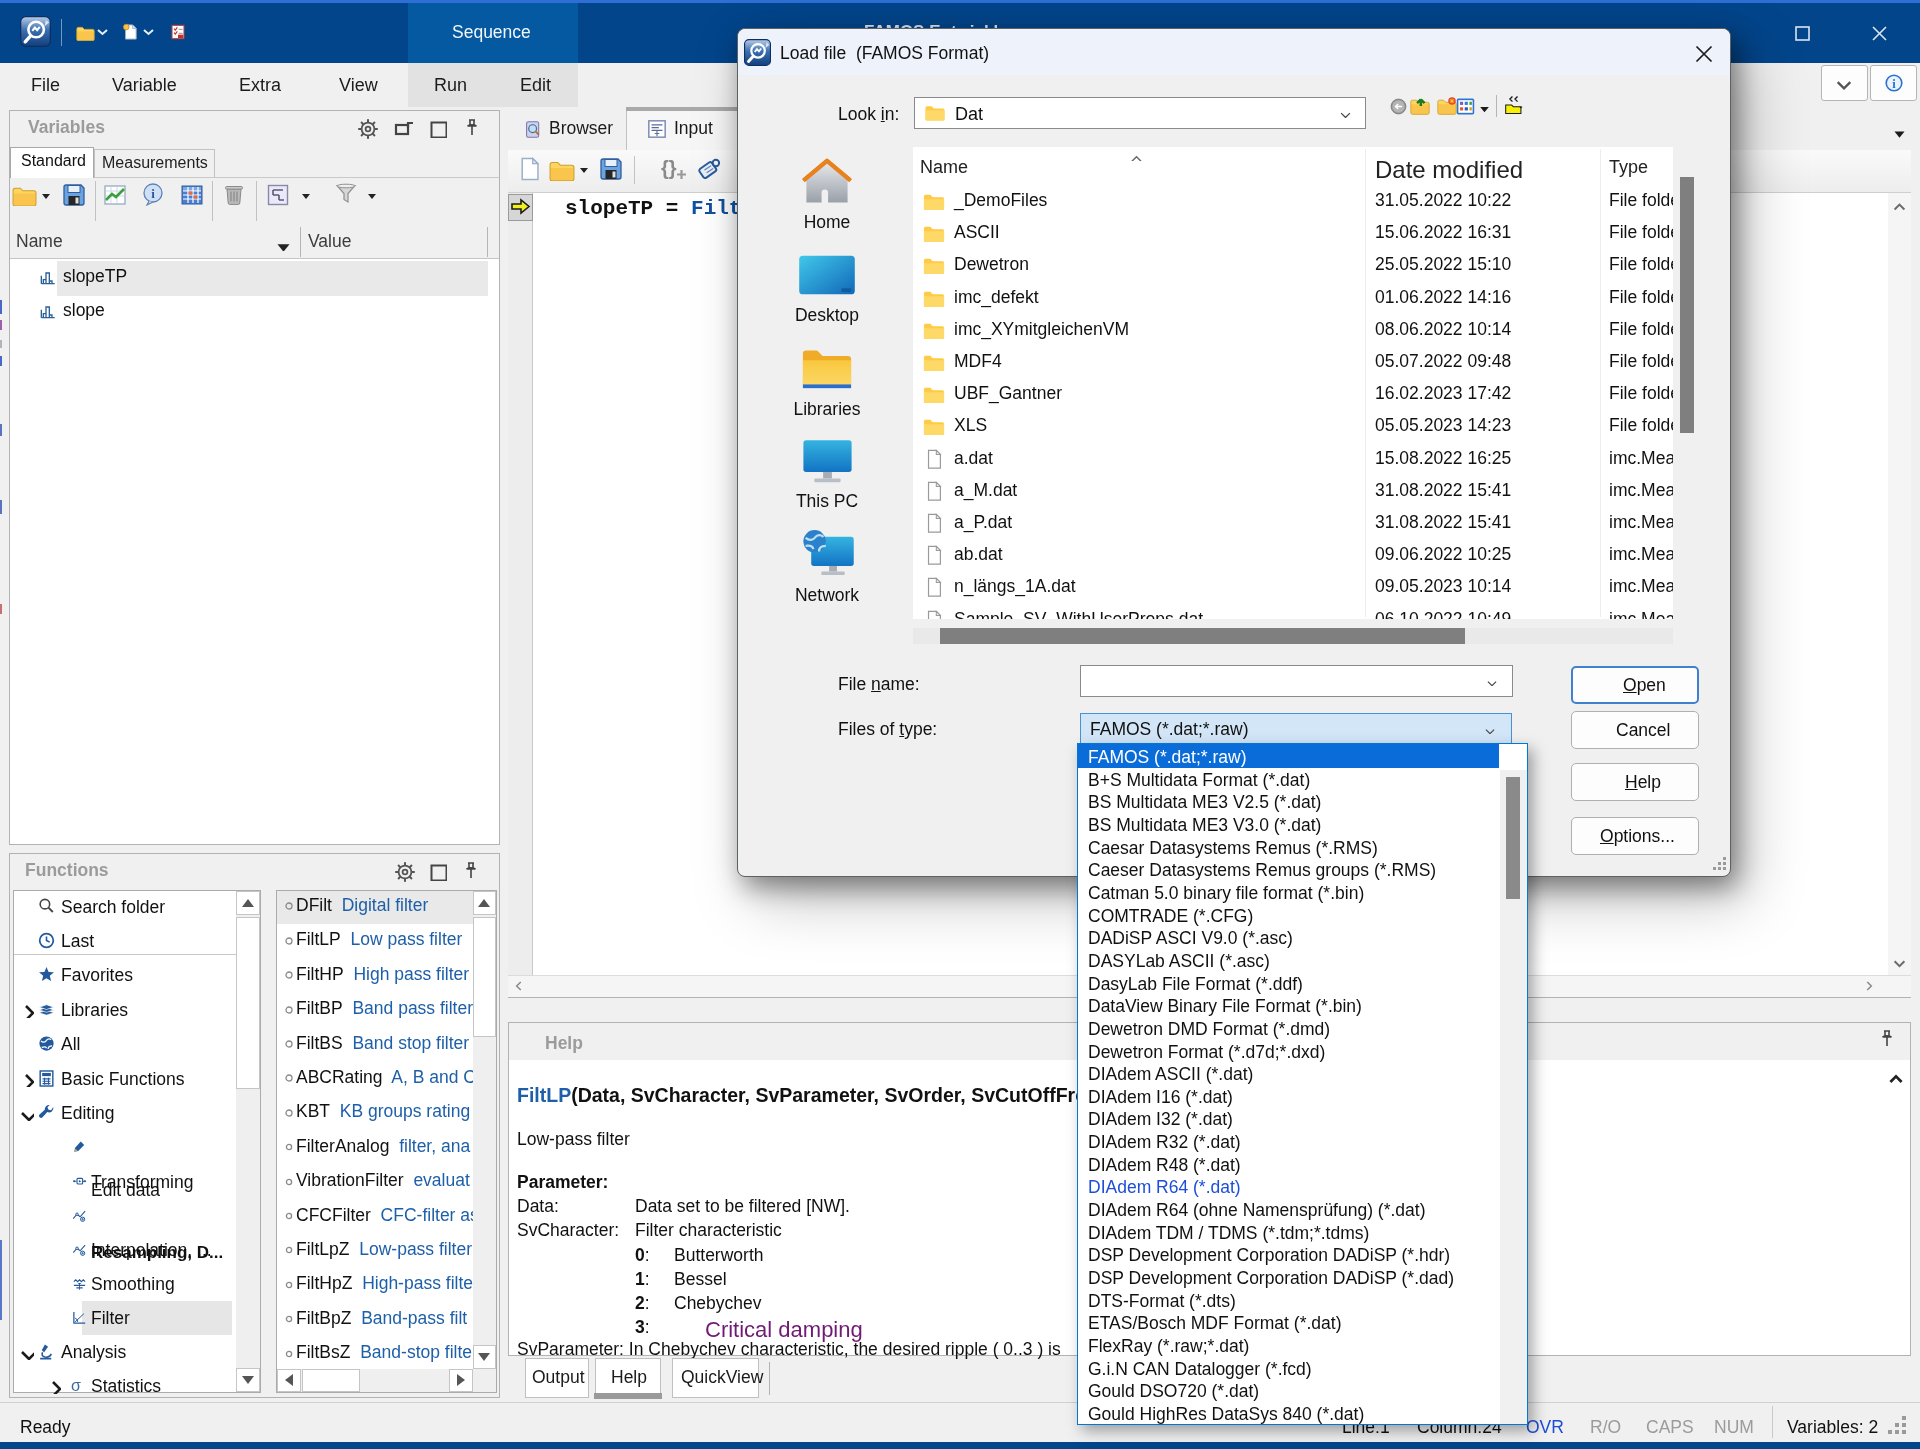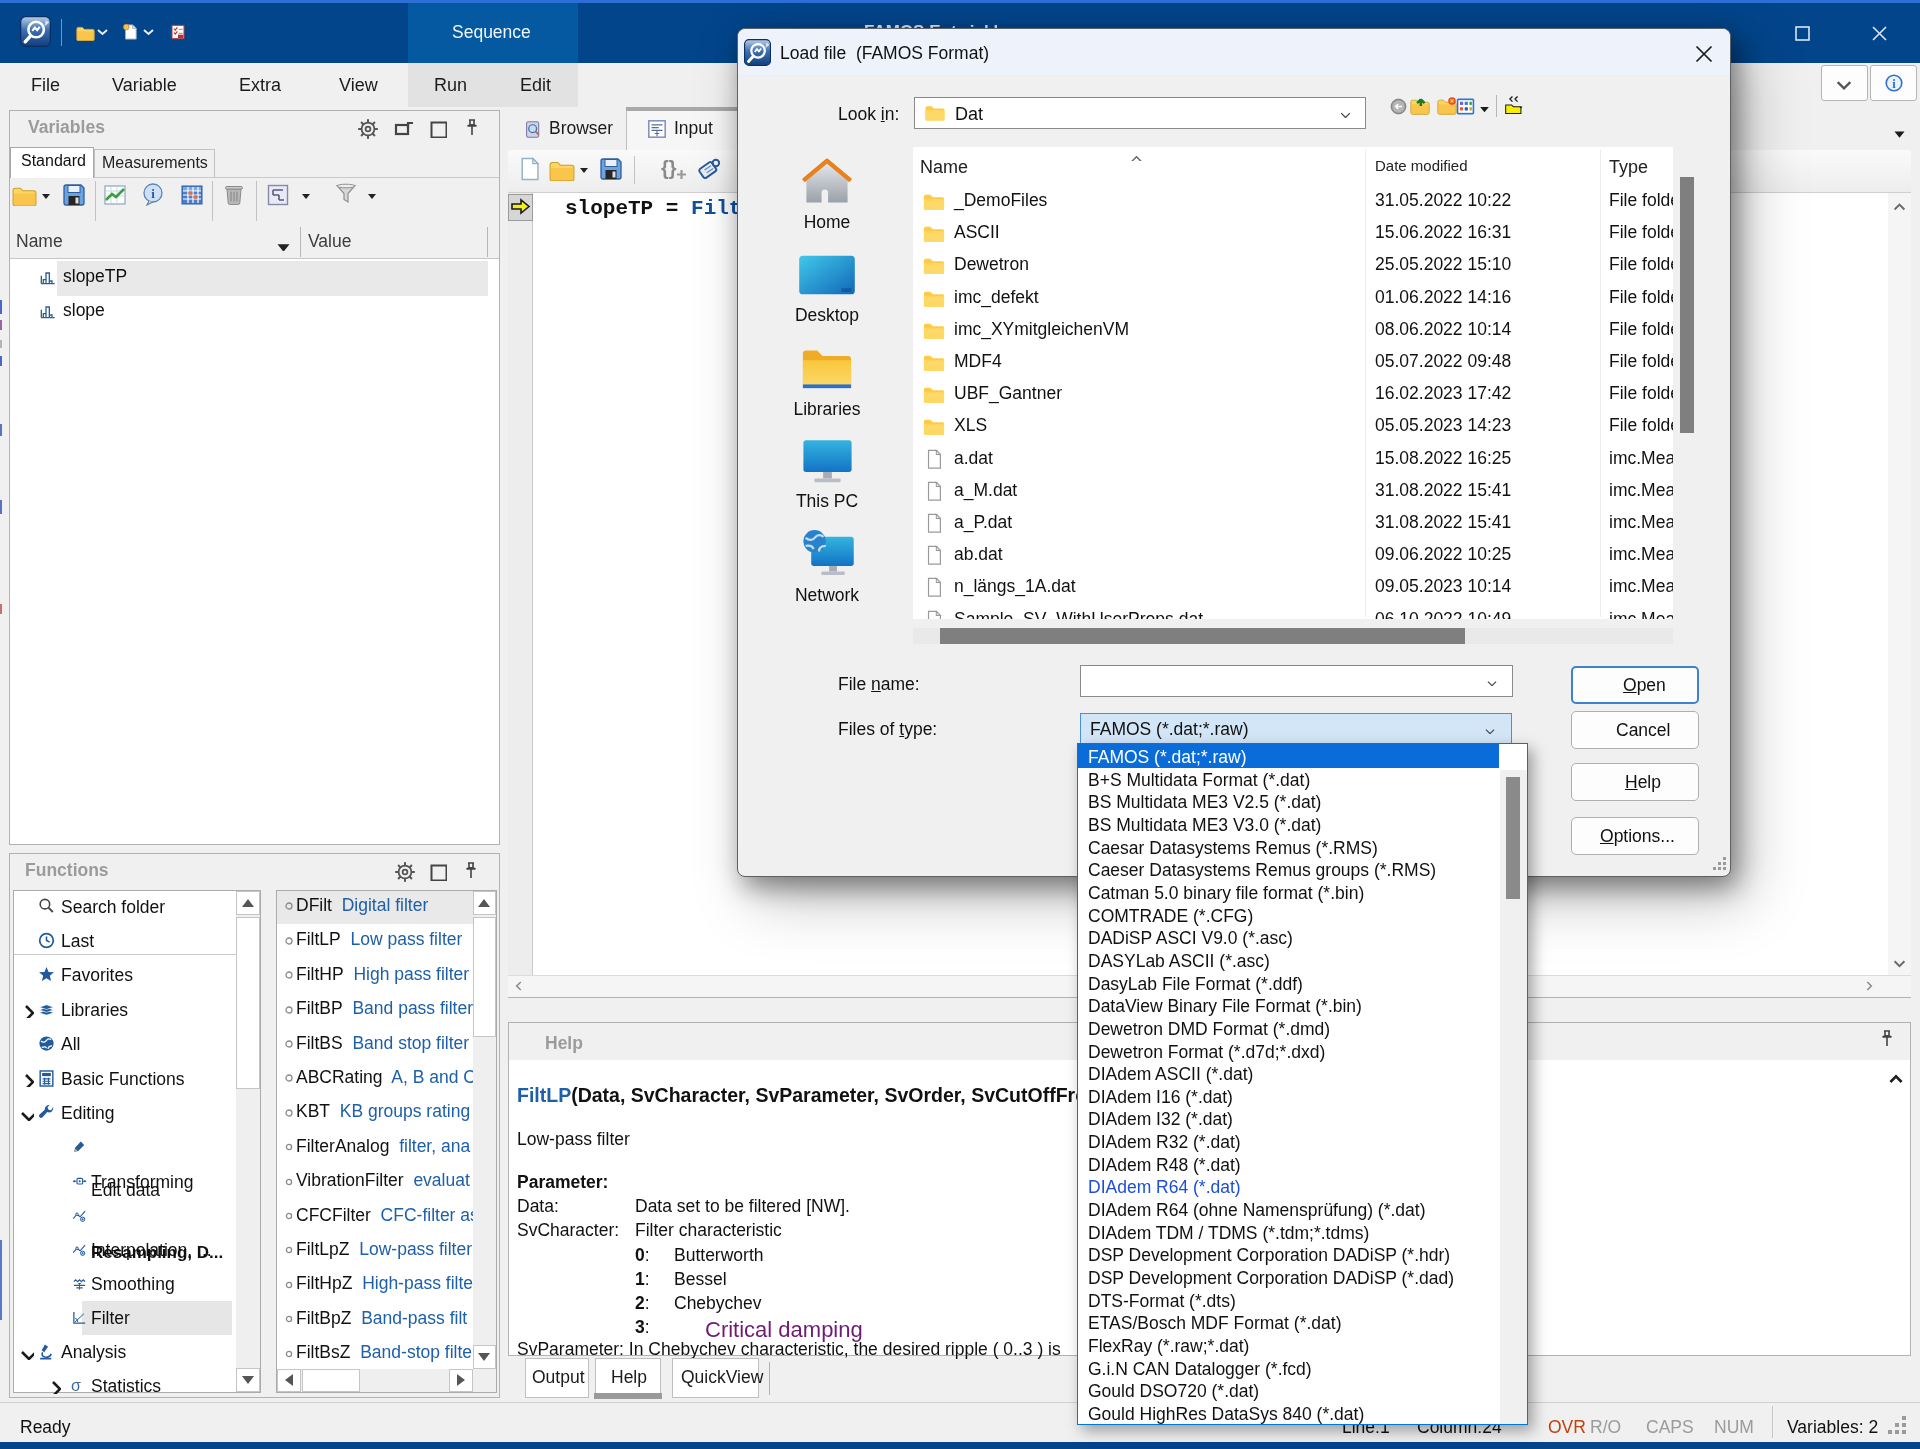--- a/index.html
+++ b/index.html
@@ -488,21 +488,21 @@
 <div style="position:absolute;left:595px;top:1358px;width:66px;height:40px;background:#fff;border:1px solid #c0c0c0"></div>
 <div style="position:absolute;left:611px;top:1369px;font-size:17.5px;color:#1b1b1b;font-weight:normal;font-family:Liberation Sans,sans-serif;line-height:1;white-space:nowrap;">Help</div>
 <div style="position:absolute;left:594px;top:1393px;width:68px;height:6px;background:#9a9a9a"></div>
 <div style="position:absolute;left:672px;top:1358px;width:87px;height:40px;background:#fff;border:1px solid #c0c0c0"></div>
 <div style="position:absolute;left:681px;top:1369px;font-size:17.5px;color:#1b1b1b;font-weight:normal;font-family:Liberation Sans,sans-serif;line-height:1;white-space:nowrap;">QuickView</div>
 <div style="position:absolute;left:769px;top:1362px;width:1px;height:33px;background:#b2b2b2"></div>
 <div style="position:absolute;left:0px;top:1402px;width:1920px;height:40px;background:#f0f0f0;border-top:1px solid #d0d0d0"></div>
 <div style="position:absolute;left:20px;top:1419px;font-size:17.5px;color:#111;font-weight:normal;font-family:Liberation Sans,sans-serif;line-height:1;white-space:nowrap;">Ready</div>
 <div style="position:absolute;left:1342px;top:1419px;font-size:17.5px;color:#111;font-weight:normal;font-family:Liberation Sans,sans-serif;line-height:1;white-space:nowrap;">Line:1</div>
 <div style="position:absolute;left:1417px;top:1419px;font-size:17.5px;color:#111;font-weight:normal;font-family:Liberation Sans,sans-serif;line-height:1;white-space:nowrap;">Column:24</div>
-<div style="position:absolute;left:1526px;top:1419px;font-size:17.5px;color:#c2410c;font-weight:normal;font-family:Liberation Sans,sans-serif;line-height:1;white-space:nowrap;margin-left:22px;">OVR</div>
+<div style="position:absolute;left:1526px;top:1419px;font-size:17.5px;color:#1d4ed8;font-weight:normal;font-family:Liberation Sans,sans-serif;line-height:1;white-space:nowrap;">OVR</div>
 <div style="position:absolute;left:1590px;top:1419px;font-size:17.5px;color:#9b9b9b;font-weight:normal;font-family:Liberation Sans,sans-serif;line-height:1;white-space:nowrap;">R/O</div>
 <div style="position:absolute;left:1646px;top:1419px;font-size:17.5px;color:#9b9b9b;font-weight:normal;font-family:Liberation Sans,sans-serif;line-height:1;white-space:nowrap;">CAPS</div>
 <div style="position:absolute;left:1714px;top:1419px;font-size:17.5px;color:#9b9b9b;font-weight:normal;font-family:Liberation Sans,sans-serif;line-height:1;white-space:nowrap;">NUM</div>
 <div style="position:absolute;left:1772px;top:1406px;width:1px;height:32px;background:#c9c9c9"></div>
 <div style="position:absolute;left:1787px;top:1419px;font-size:17.5px;color:#111;font-weight:normal;font-family:Liberation Sans,sans-serif;line-height:1;white-space:nowrap;">Variables: 2</div>
 <svg style="position:absolute;left:1888px;top:1416px" width="18" height="18" viewBox="0 0 18 18">
       <rect x="14" y="0" width="4" height="4" fill="#9a9a9a"></rect>
       <rect x="14" y="7" width="4" height="4" fill="#9a9a9a"></rect>
       <rect x="14" y="14" width="4" height="4" fill="#9a9a9a"></rect>
       <rect x="7" y="7" width="4" height="4" fill="#9a9a9a"></rect>
@@ -695,21 +695,21 @@
         <path d="M4 8 q5 4 9-1 q3-3 7 0 M4 15 q6-1 7 3 M16 20 q0-5 6-5" stroke="#bfe0f0" stroke-width="2" fill="none"></path>
       </svg>
 <div style="position:absolute;left:29px;top:558px;width:120px;text-align:center;font-size:17.5px;color:#111;line-height:1;white-space:nowrap">Network</div>
 <div style="position:absolute;left:175px;top:118px;width:760px;height:472px;background:#fff"></div>
 <div style="position:absolute;left:627px;top:120px;width:1px;height:468px;background:#ededed"></div>
 <div style="position:absolute;left:862px;top:120px;width:1px;height:468px;background:#ededed"></div>
 <div style="position:absolute;left:182px;top:129px;font-size:18px;color:#222;font-weight:normal;line-height:1;white-space:nowrap;">Name</div>
 <svg style="position:absolute;left:390px;top:122px" width="17" height="10" viewBox="0 0 24 14">
         <path d="M5 15 l7-7 7 7" fill="none" stroke="#666" stroke-width="2.0"></path>
       </svg>
-<div style="position:absolute;left:637px;top:129px;font-size:15px;color:#222;font-weight:normal;line-height:1;white-space:nowrap;">Date modified</div>
+<div style="position:absolute;left:637px;top:129px;font-size:24px;color:#222;font-weight:normal;line-height:1;white-space:nowrap;">Date modified</div>
 <div style="position:absolute;left:871px;top:129px;font-size:18px;color:#222;font-weight:normal;line-height:1;white-space:nowrap;">Type</div>
 <div style="position:absolute;left:175px;top:148px;width:760px;height:442px;overflow:hidden">
 <svg style="position:absolute;left:10px;top:14px" width="22" height="21" viewBox="0 0 24 22">
           <path d="M1 5.5 q0-1.8 1.8-1.8 h5.2 l2.6 2.6 H21.2 q1.8 0 1.8 1.8 V18.5 q0 1.8-1.8 1.8 H2.8 q-1.8 0-1.8-1.8 Z" fill="#ffca44"></path>
           <path d="M1 8.5 H23 V18.5 q0 1.8-1.8 1.8 H2.8 q-1.8 0-1.8-1.8 Z" fill="#ffd968"></path>
         </svg>
 <div style="position:absolute;left:41px;top:15px;font-size:17.5px;color:#111;line-height:1;white-space:nowrap">_DemoFiles</div>
 <div style="position:absolute;left:462px;top:15px;font-size:17.5px;color:#111;line-height:1;white-space:nowrap">31.05.2022 10:22</div>
 <div style="position:absolute;left:696px;top:15px;font-size:17.5px;color:#111;line-height:1;white-space:nowrap">File folder</div>
 <svg style="position:absolute;left:10px;top:46px" width="22" height="21" viewBox="0 0 24 22">

